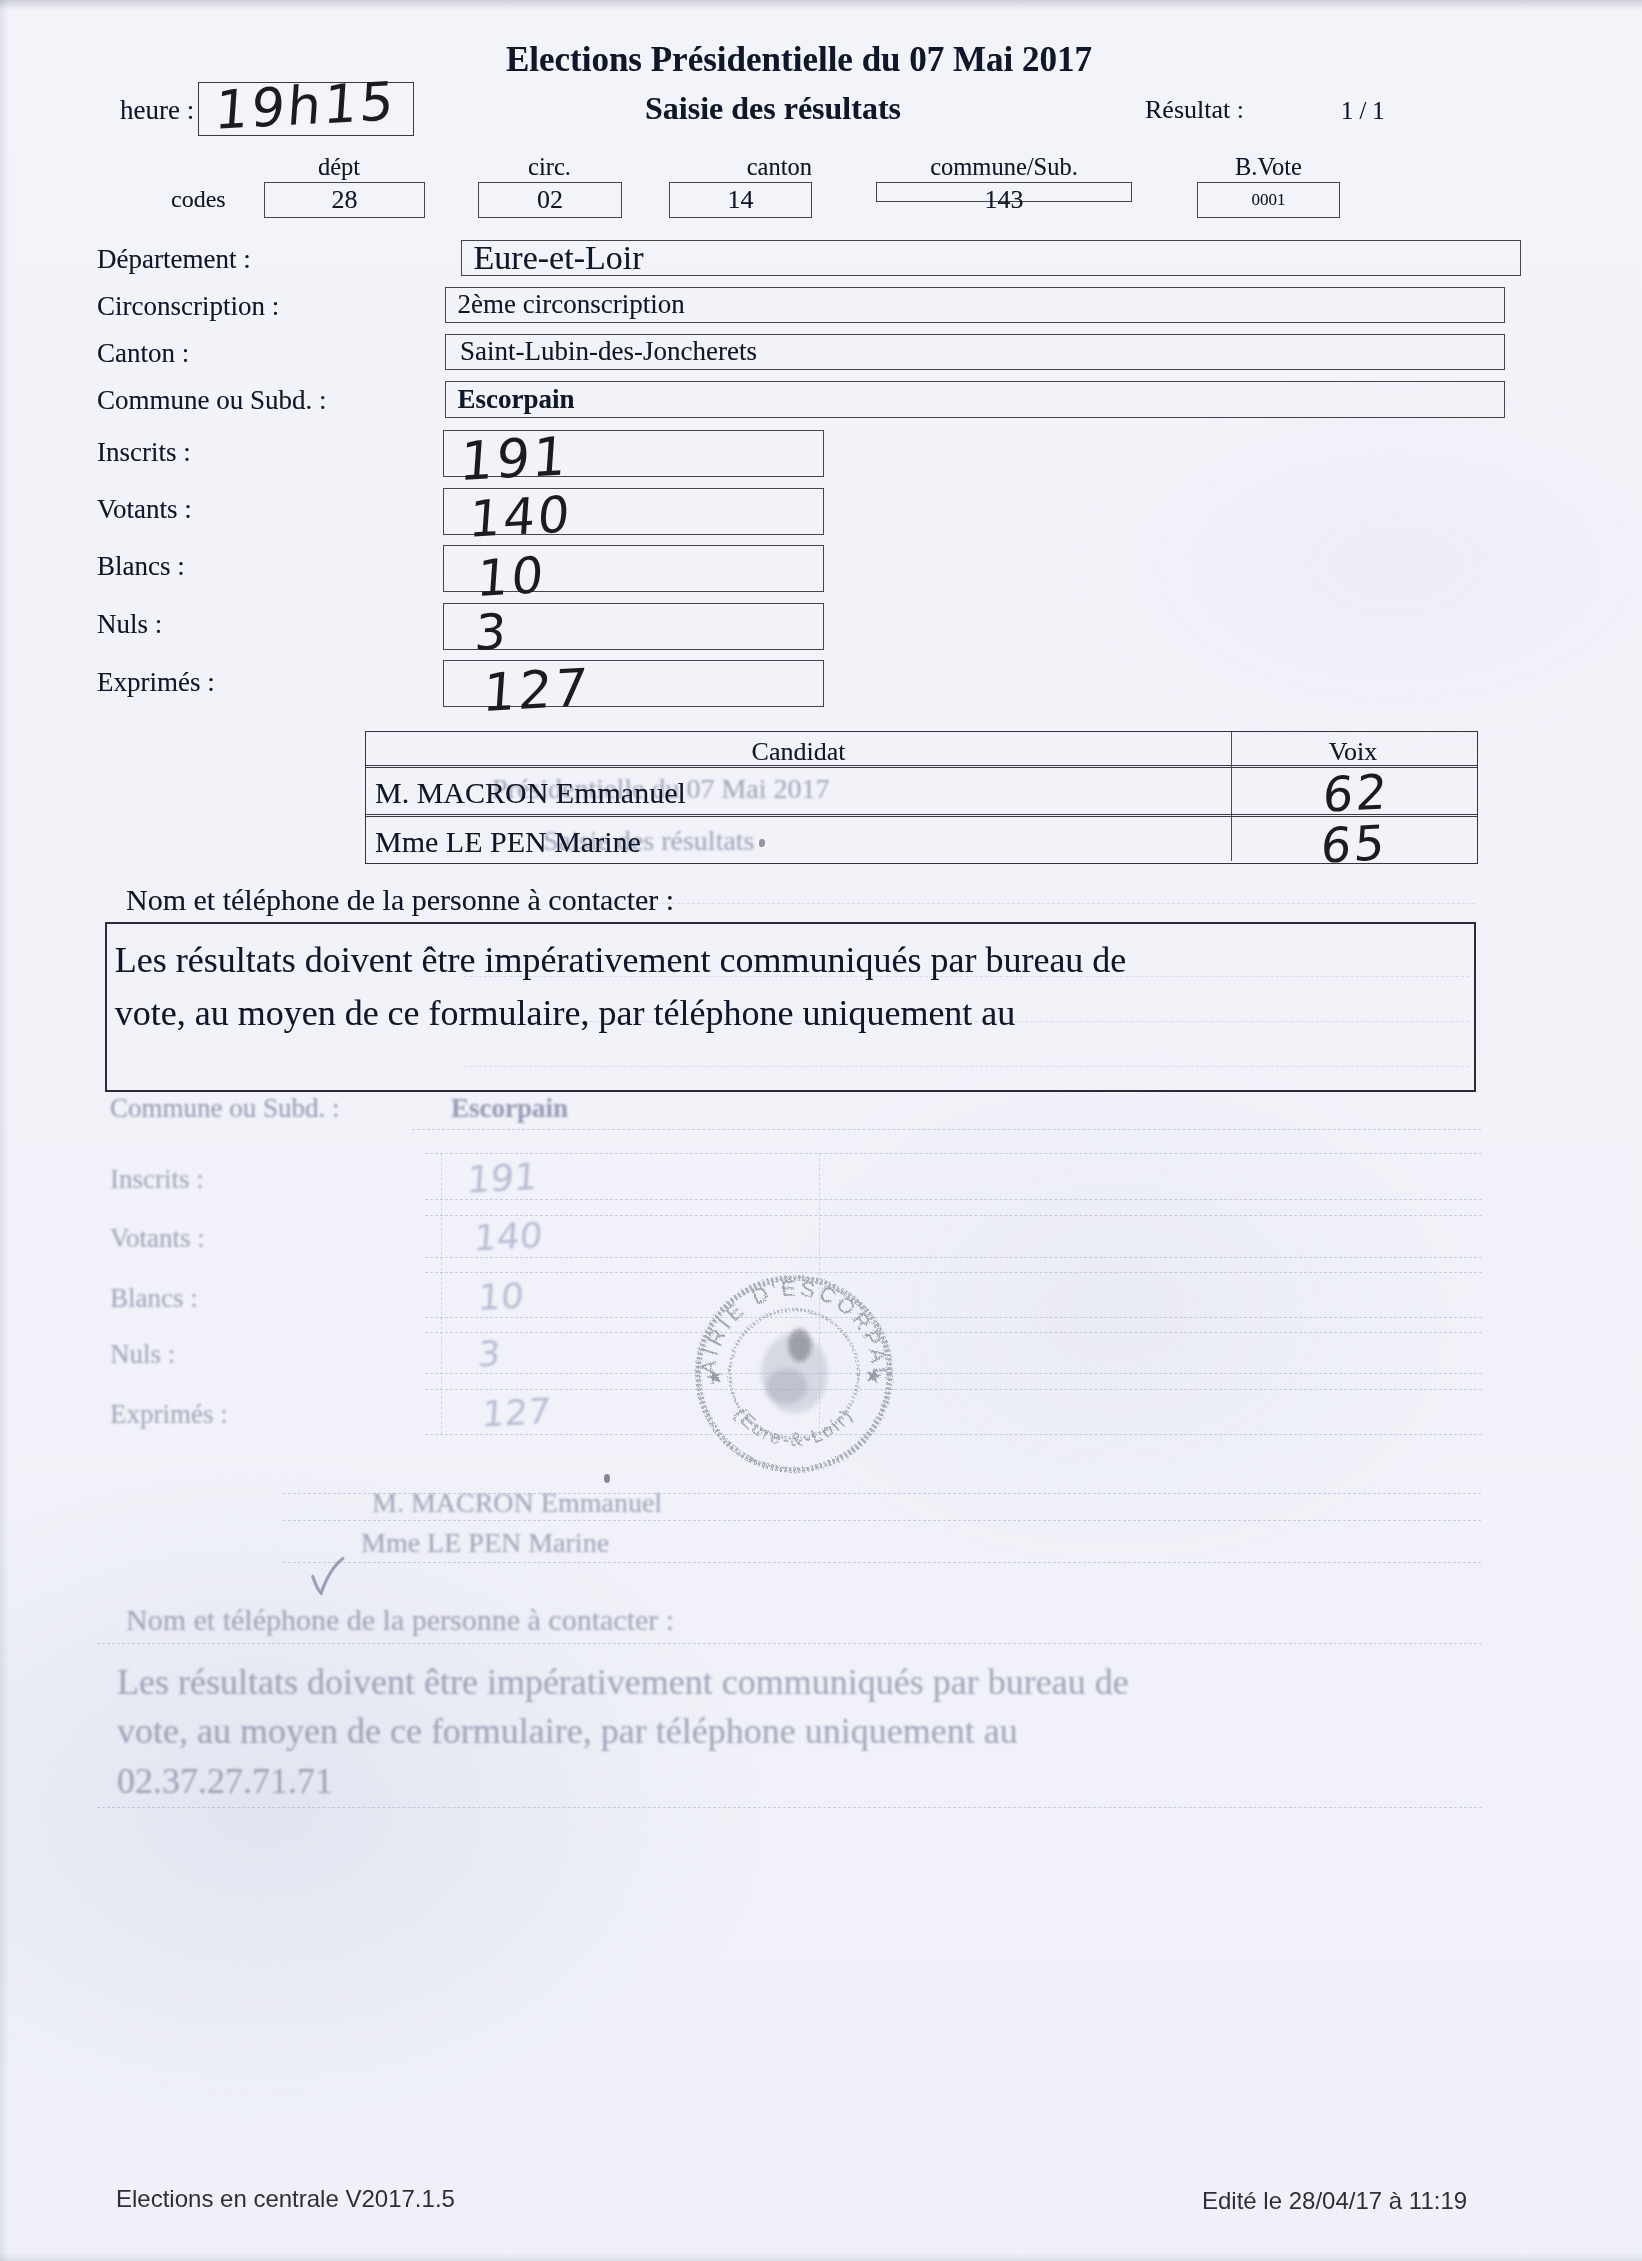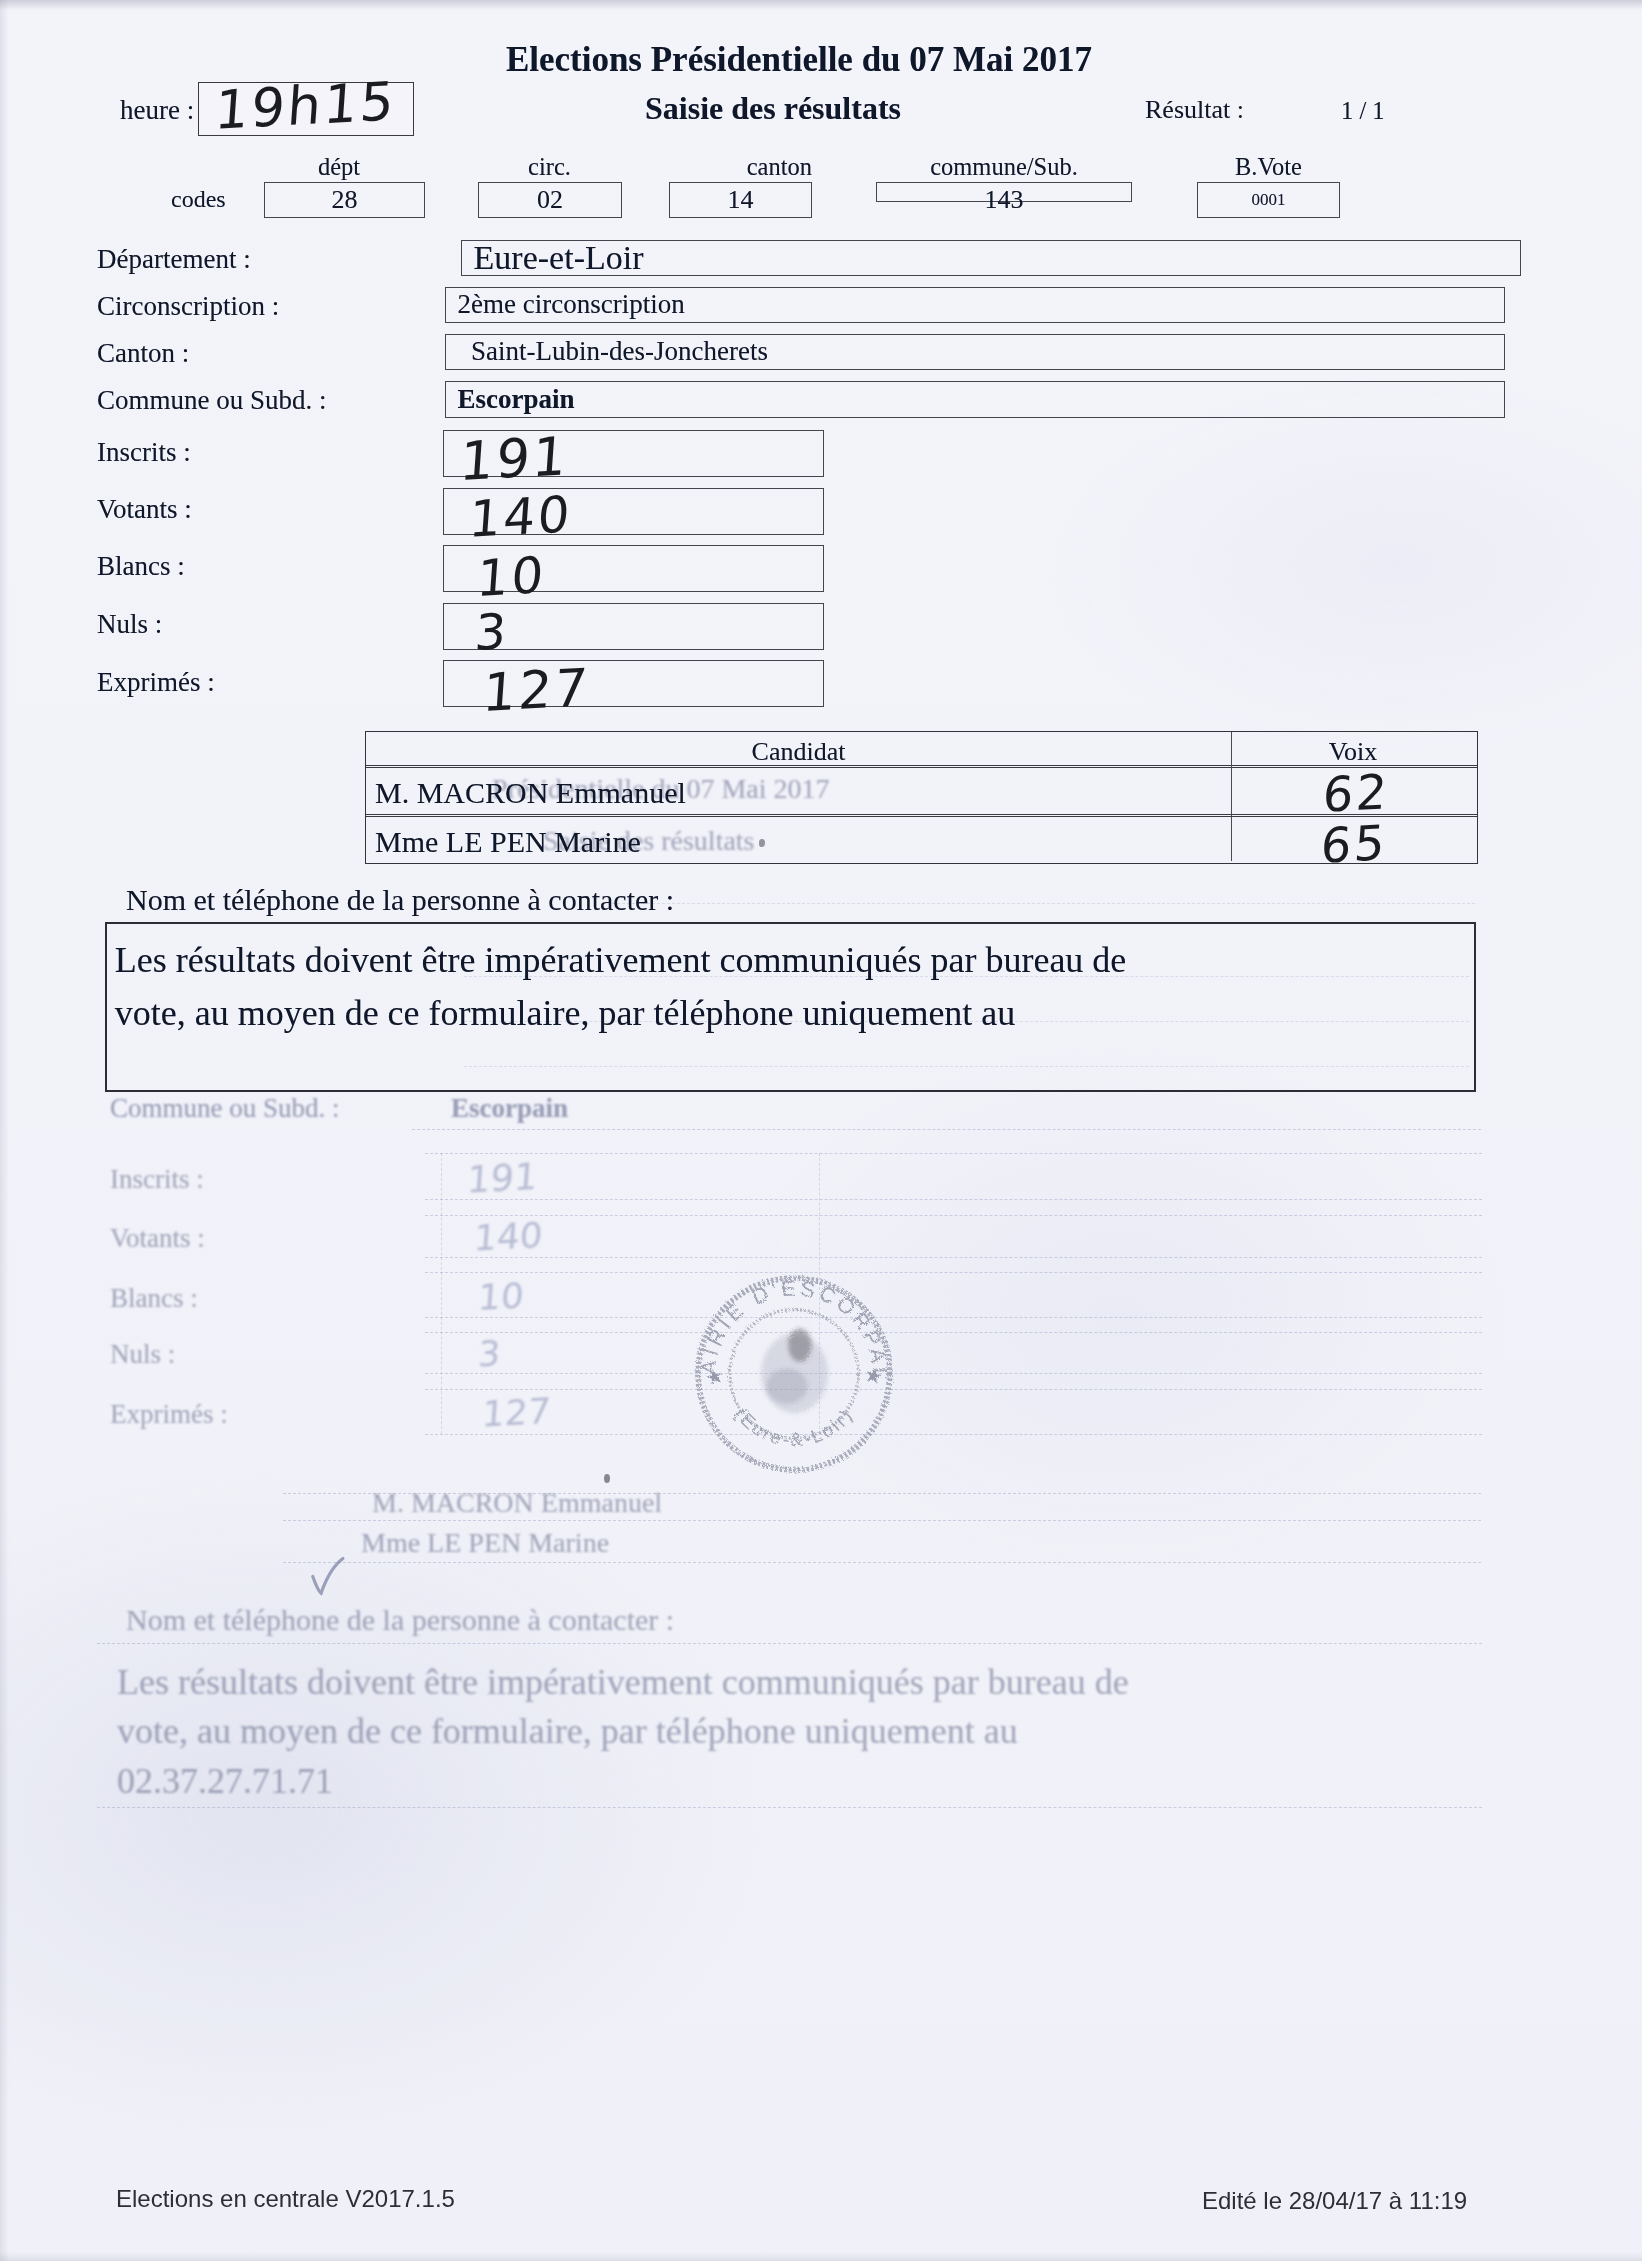--- a/index.html
+++ b/index.html
@@ -142,21 +142,21 @@
 <div class="abs bx2 serif ctr" style="left:478px;top:182px;width:144px;height:36px;font-size:26px;line-height:33px;">02</div>
 <div class="abs bx2 serif ctr" style="left:669px;top:182px;width:143px;height:36px;font-size:26px;line-height:33px;">14</div>
 <div class="abs bx2 serif ctr" style="left:876px;top:182px;width:256px;height:20px;font-size:26px;line-height:33px;">143</div>
 <div class="abs bx2 serif ctr" style="left:1197px;top:182px;width:143px;height:36px;font-size:17px;line-height:33px;">0001</div>
 
 <div class="abs serif rt" style="left:97px;top:244px;width:325px;font-size:27px;">Département :</div>
 <div class="abs bx2 serif" style="left:445px;top:240px;width:1060px;height:36px;font-size:34px;line-height:33px;padding-left:11.6px;margin-left:16px;">Eure-et-Loir</div>
 <div class="abs serif rt" style="left:97px;top:291px;width:325px;font-size:27px;">Circonscription :</div>
 <div class="abs bx2 serif" style="left:445px;top:287px;width:1060px;height:36px;font-size:27px;line-height:33px;padding-left:11.6px;">2ème circonscription</div>
 <div class="abs serif rt" style="left:97px;top:338px;width:325px;font-size:27px;">Canton :</div>
-<div class="abs bx2 serif" style="left:445px;top:334px;width:1060px;height:36px;font-size:27px;line-height:33px;padding-left:25px;">Saint-Lubin-des-Joncherets</div>
+<div class="abs bx2 serif" style="left:445px;top:334px;width:1060px;height:36px;font-size:27px;line-height:33px;padding-left:14px;">Saint-Lubin-des-Joncherets</div>
 <div class="abs serif rt" style="left:97px;top:385px;width:325px;font-size:27px;">Commune ou Subd. :</div>
 <div class="abs bx2 serif b" style="left:445px;top:381px;width:1060px;height:37px;font-size:27px;line-height:35px;padding-left:11.6px;">Escorpain</div>
 
 <div class="abs serif rt" style="left:97px;top:437px;width:325px;font-size:27px;">Inscrits :</div>
 <div class="abs bx2" style="left:443px;top:430px;width:381px;height:47px;"></div>
 <div class="abs hand" style="left:460px;top:428px;font-size:53px;">191</div>
 <div class="abs serif rt" style="left:97px;top:494px;width:325px;font-size:27px;">Votants :</div>
 <div class="abs bx2" style="left:443px;top:488px;width:381px;height:47px;"></div>
 <div class="abs hand" style="left:469px;top:488px;font-size:50px;">140</div>
 <div class="abs serif rt" style="left:97px;top:551px;width:325px;font-size:27px;">Blancs :</div>

